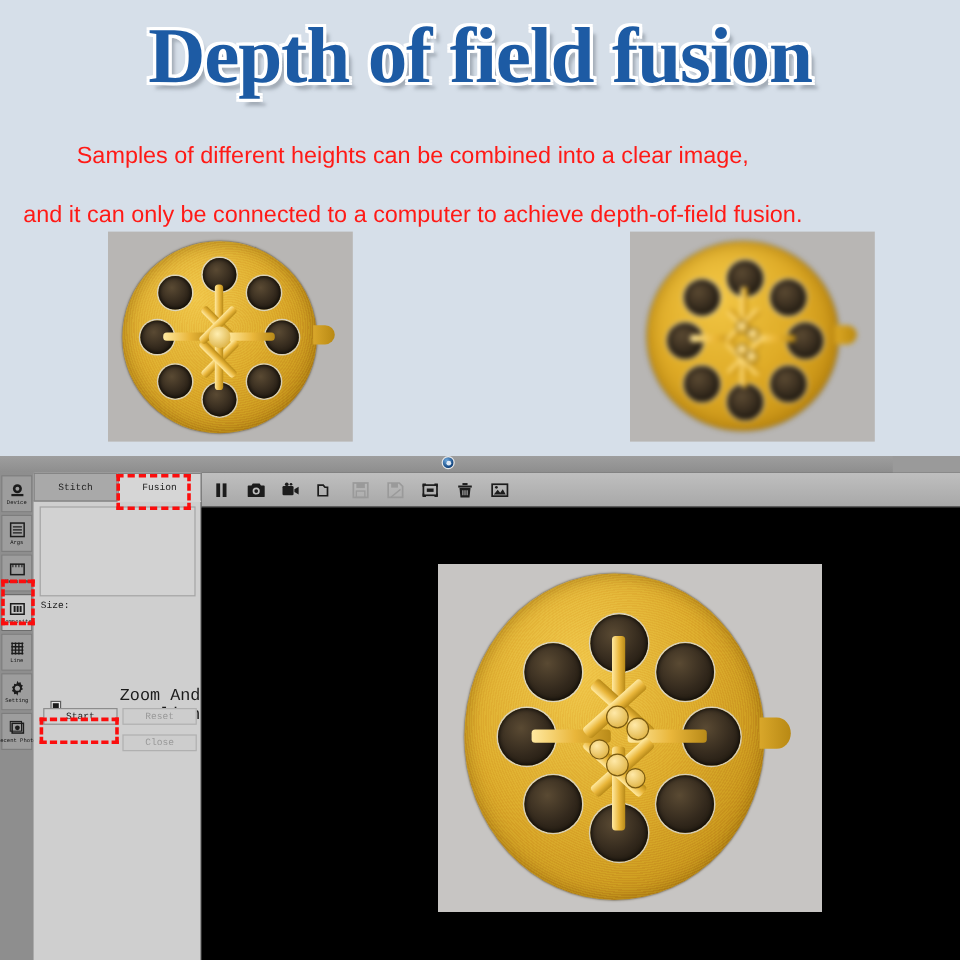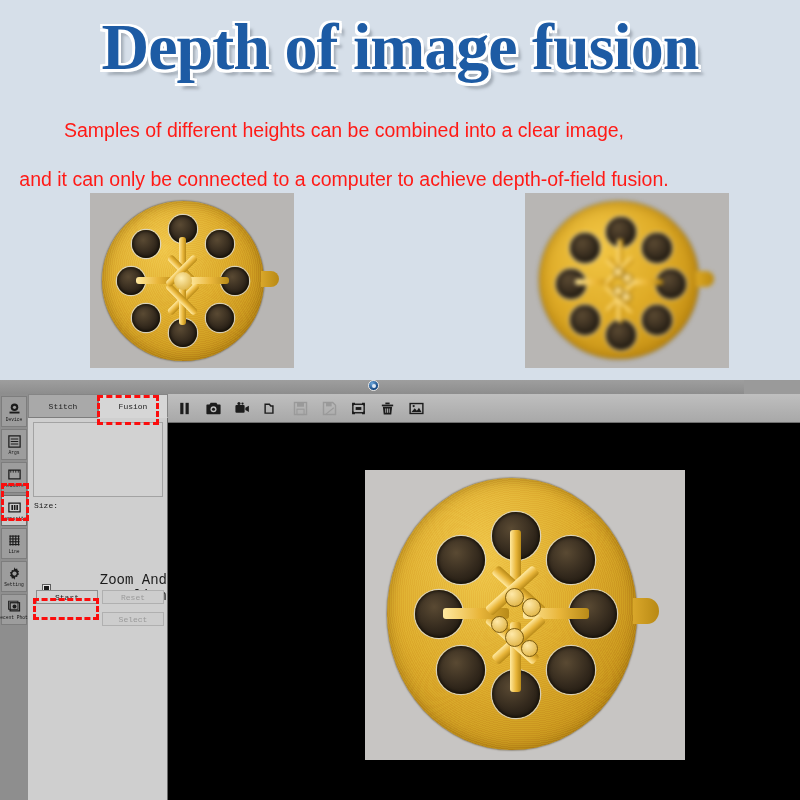--- a/index.html
+++ b/index.html
@@ -219,21 +219,21 @@
   #canvas-area { position:absolute; left:0; top:29px; width:632px; height:377px; background:#000; }
   #fused-image {
     position:absolute; left:197px; top:47px; width:320px; height:290px;
     background:#c7c5c3; overflow:hidden;
   }
 </style>
 </head>
 <body>
 
 <div id="header">
-  <div id="page-title">Depth of image fusion</div>
+  <div id="page-title">Depth of field fusion</div>
   <div class="subline" id="subtitle-1">Samples of different heights can be combined into a clear image,</div>
   <div class="subline" id="subtitle-2">and it can only be connected to a computer to achieve depth-of-field fusion.</div>
 </div>
 
 <div class="sample-photo" id="sample-photo-left">
   <div class="plate-wrap">
     <div class="plate" style="left:12px;top:8px;width:162px;height:160px;"></div>
     <div class="tab-nub" style="left:171px;top:78px;width:18px;height:16px;"></div>
 
     <div class="hole" style="left:79px;top:22px;width:28px;height:28px;"></div>
@@ -380,21 +380,21 @@
     <div class="panel-text" id="size-label">Size:</div>
 
 
     <div id="zoom-align-row">
       <div id="zoom-align-checkbox"></div>
       <div id="zoom-align-label">Zoom And Align</div>
     </div>
 
     <div class="action-button" id="start-button">Start</div>
     <div class="action-button disabled" id="reset-button">Reset</div>
-    <div class="action-button disabled" id="close-button">Select</div>
+    <div class="action-button disabled" id="close-button">Close</div>
   </div>
 
   <div id="viewer">
 
     <div id="toolbar">
       <svg class="tool-icon" viewBox="0 0 24 24">
         <rect x="6" y="4" width="4.5" height="16" fill="#1c1c1c"></rect>
           <rect x="13.5" y="4" width="4.5" height="16" fill="#1c1c1c"></rect>
       </svg>
       <svg class="tool-icon" viewBox="0 0 24 24">

